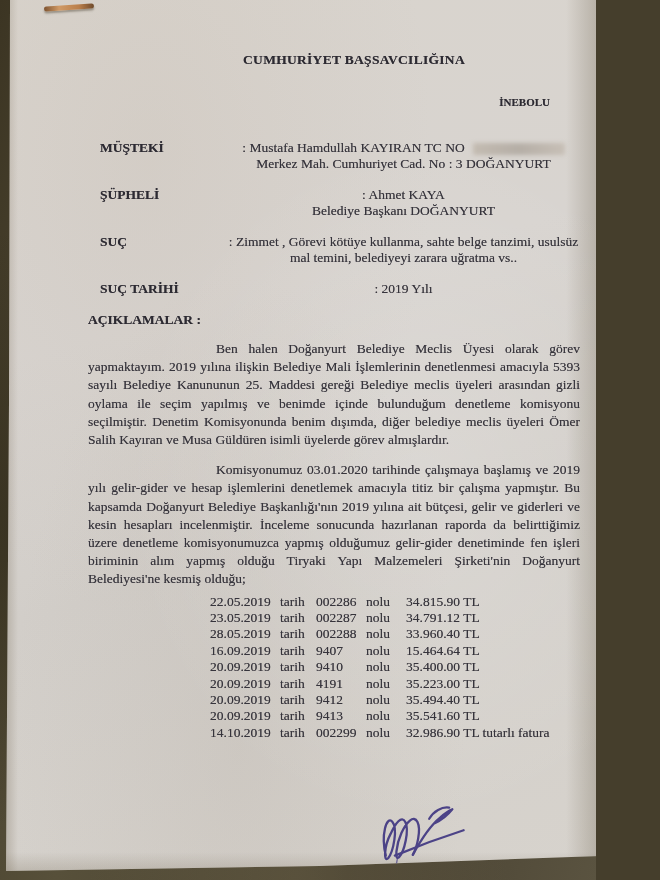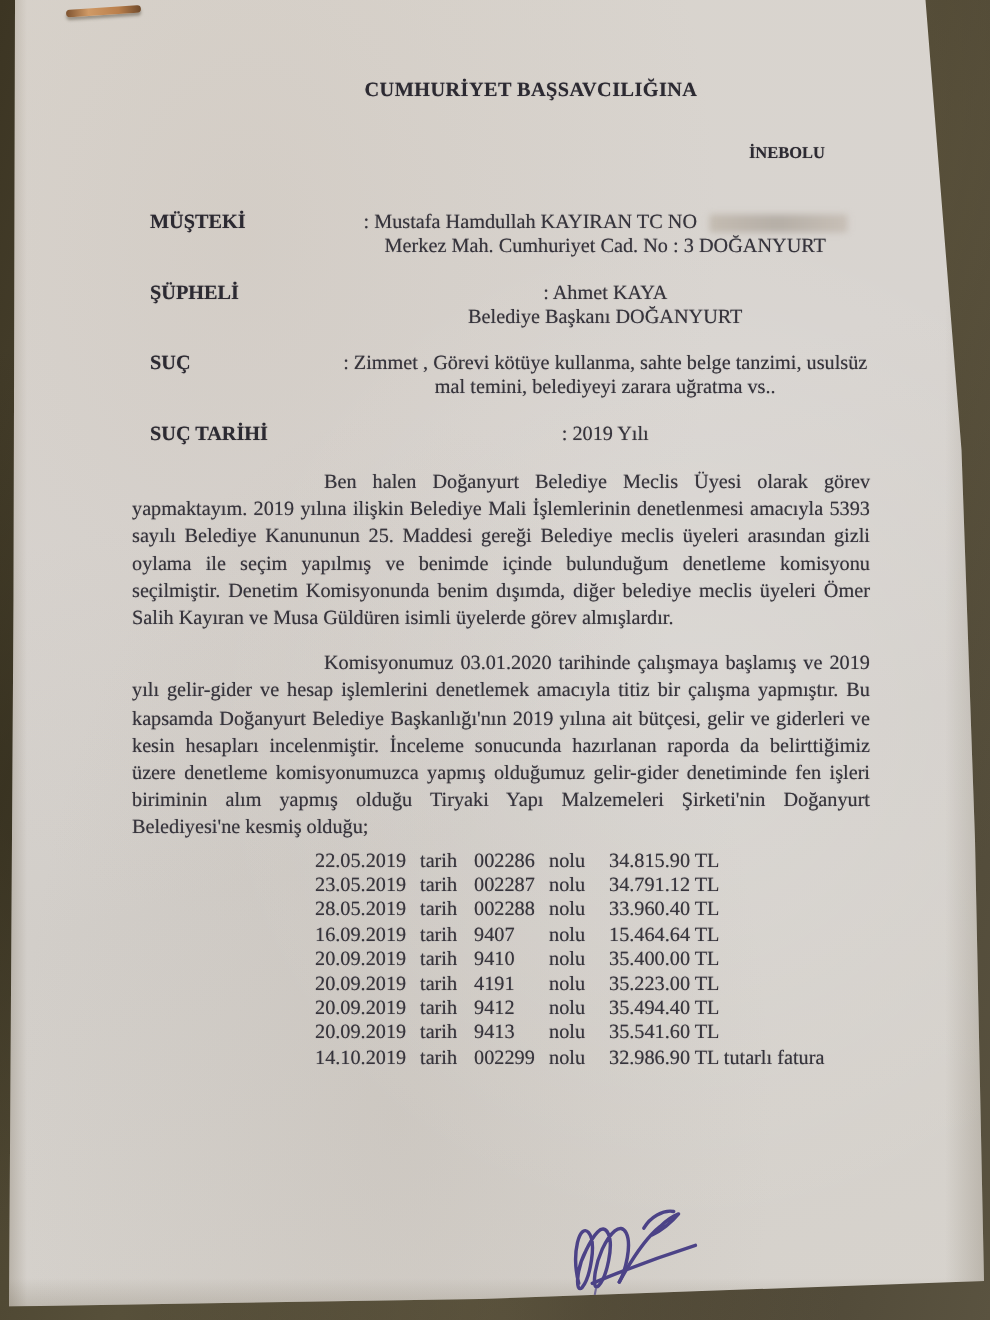--- a/index.html
+++ b/index.html
@@ -2,21 +2,21 @@
 <html><head>
 <meta charset="utf-8">
 <style>
   html,body{margin:0;padding:0;}
   body{
     width:660px;height:880px;overflow:hidden;
     font-family:"Liberation Serif", serif;
     background:#453e2c;
   }
   .photo{
-    position:relative;width:660px;height:880px;
+    position:relative;width:596px;height:880px;
     background:
       radial-gradient(ellipse at 85% 10%, rgba(110,100,70,.45), transparent 45%),
       radial-gradient(ellipse at 5% 60%, rgba(40,35,20,.5), transparent 40%),
       radial-gradient(ellipse at 50% 105%, rgba(120,110,80,.35), transparent 50%),
       linear-gradient(105deg,#3c3523,#57503a 35%,#474030 70%,#5a5340);
     text-decoration: underline;
   }
   .paper{
     position:absolute;inset:0;
     clip-path:polygon(10px 0px, 617px 0px, 641px 300px, 650px 560px, 656px 854px, 320px 866px, 6px 871px, 9px 400px);
@@ -109,20 +109,21 @@
           </div>
         </div>
 
         <div class="field">
           <div class="label">SUÇ TARİHİ</div>
           <div class="value">
             <div>: 2019 Yılı</div>
           </div>
         </div>
 
+        <div class="aciklamalar">AÇIKLAMALAR :</div>
       </div>
 
       <p class="para">Ben halen Doğanyurt Belediye Meclis Üyesi olarak görev yapmaktayım. 2019 yılına ilişkin Belediye Mali İşlemlerinin denetlenmesi amacıyla 5393 sayılı Belediye Kanununun 25. Maddesi gereği Belediye meclis üyeleri arasından gizli oylama ile seçim yapılmış ve benimde içinde bulunduğum denetleme komisyonu seçilmiştir. Denetim Komisyonunda benim dışımda, diğer belediye meclis üyeleri Ömer Salih Kayıran ve Musa Güldüren isimli üyelerde görev almışlardır.</p>
       <p class="para">Komisyonumuz 03.01.2020 tarihinde çalışmaya başlamış ve 2019 yılı gelir-gider ve hesap işlemlerini denetlemek amacıyla titiz bir çalışma yapmıştır. Bu kapsamda Doğanyurt Belediye Başkanlığı'nın 2019 yılına ait bütçesi, gelir ve giderleri ve kesin hesapları incelenmiştir. İnceleme sonucunda hazırlanan raporda da belirttiğimiz üzere denetleme komisyonumuzca yapmış olduğumuz gelir-gider denetiminde fen işleri biriminin alım yapmış olduğu Tiryaki Yapı Malzemeleri Şirketi'nin Doğanyurt Belediyesi'ne kesmiş olduğu;</p>
 
       <div class="invoice-list">
         <div class="invoice-row">
           <span>22.05.2019</span>
           <span>tarih</span>
           <span>002286</span>

